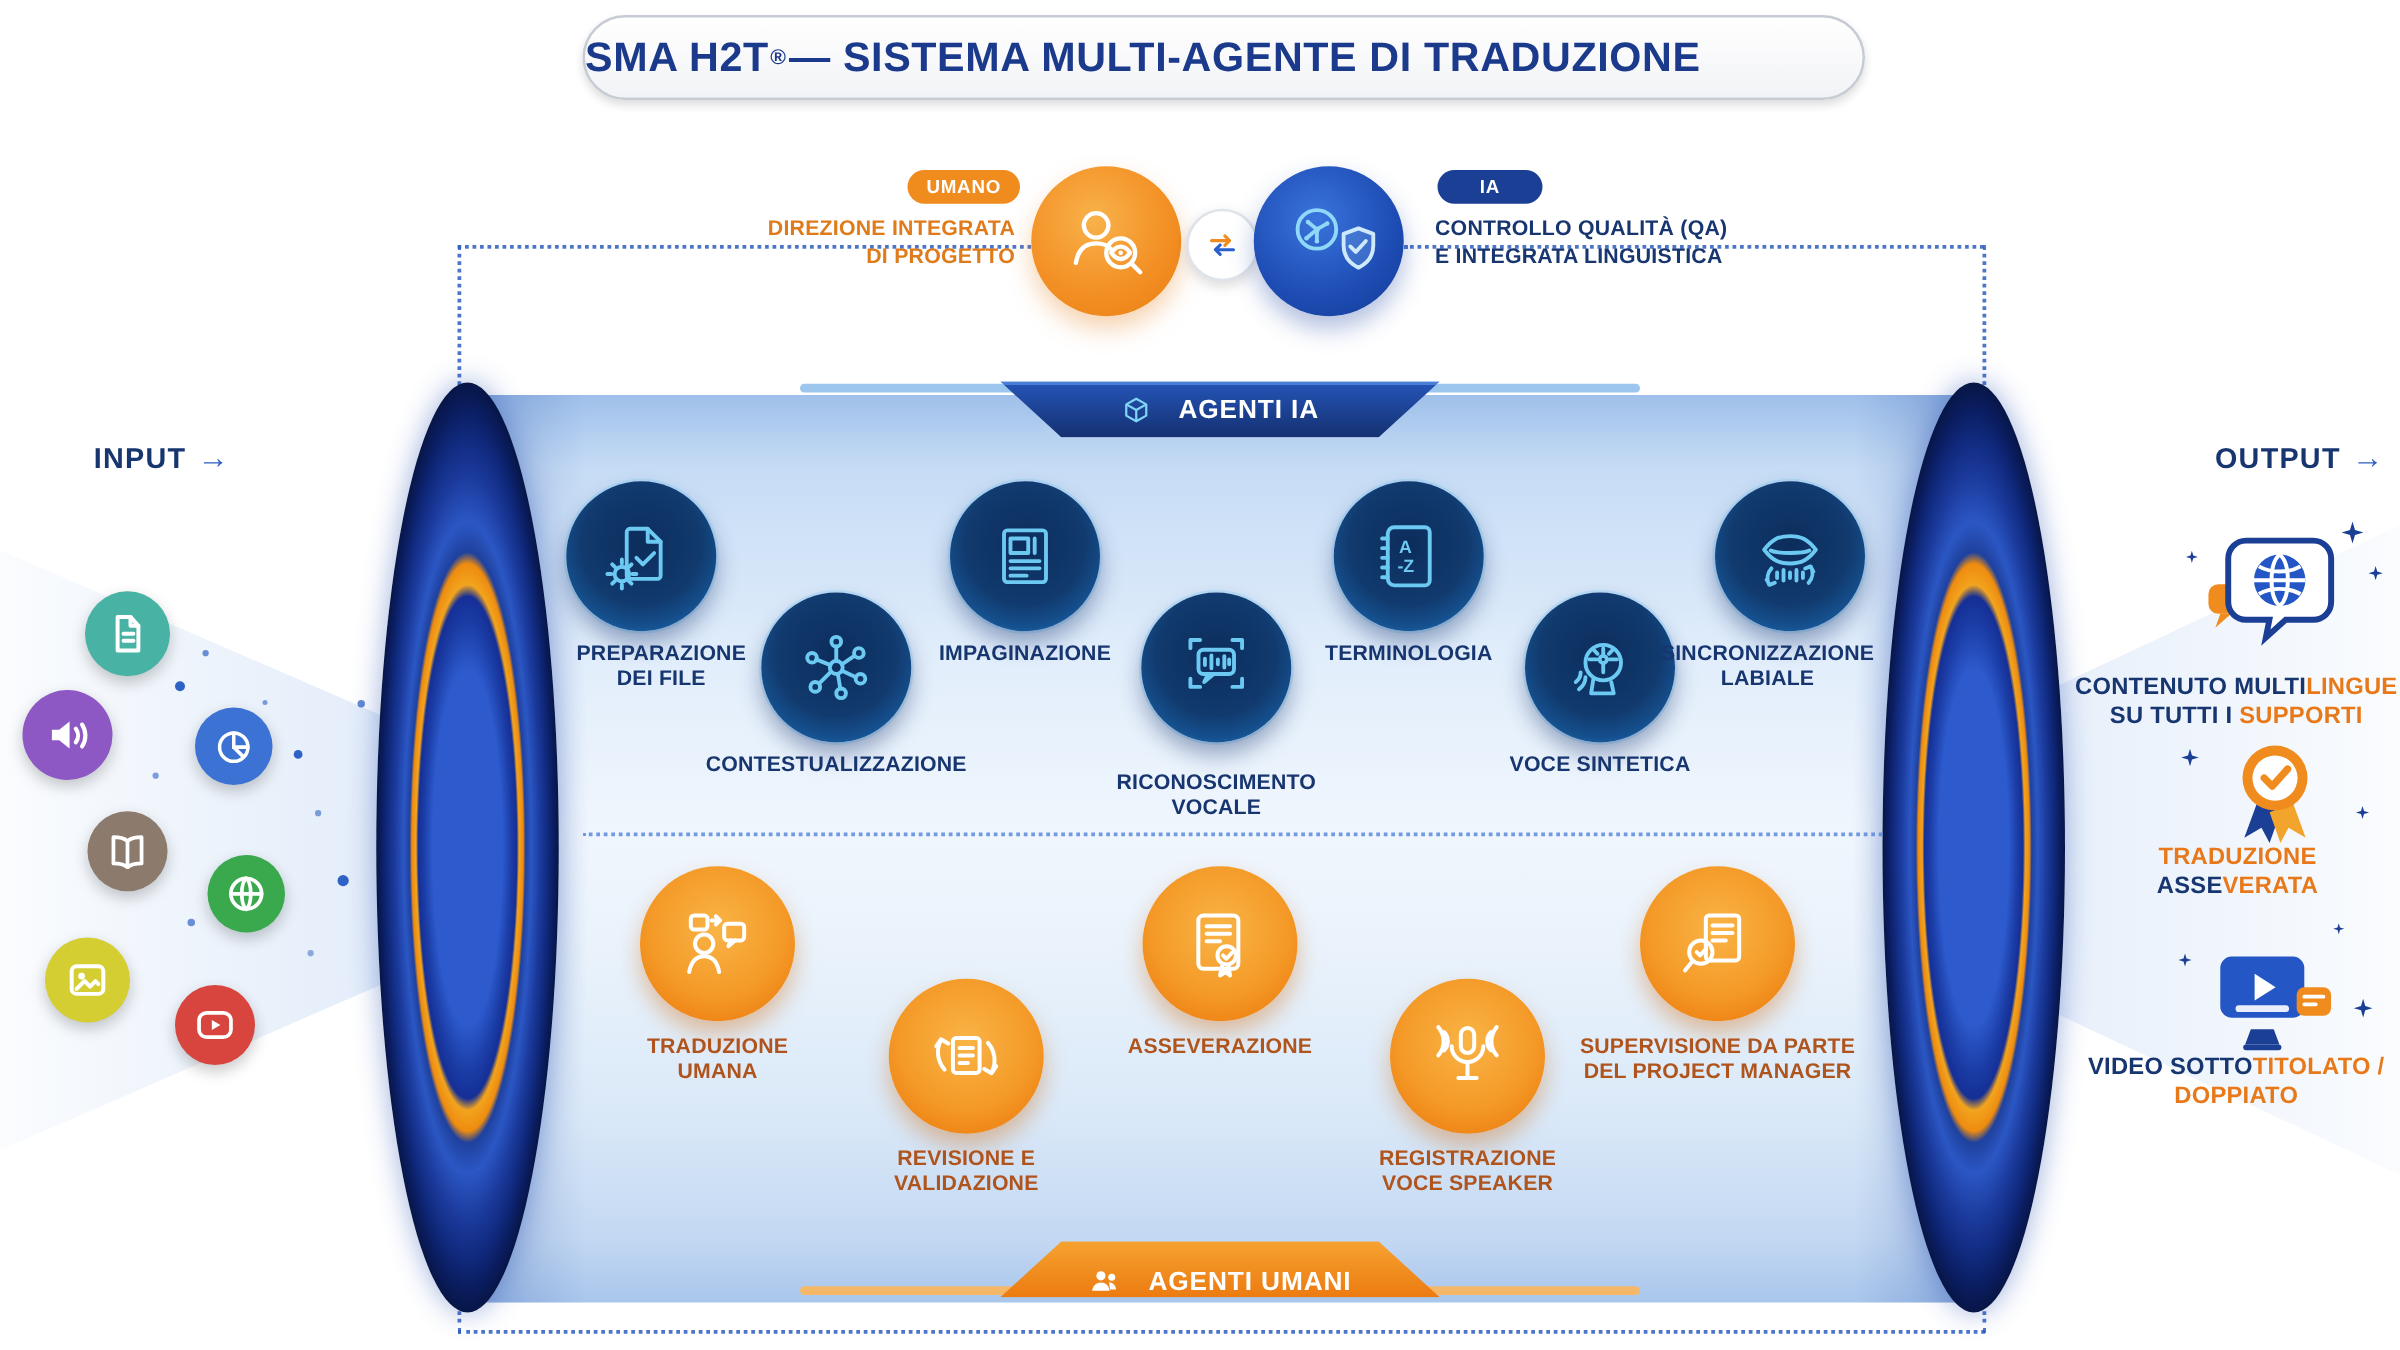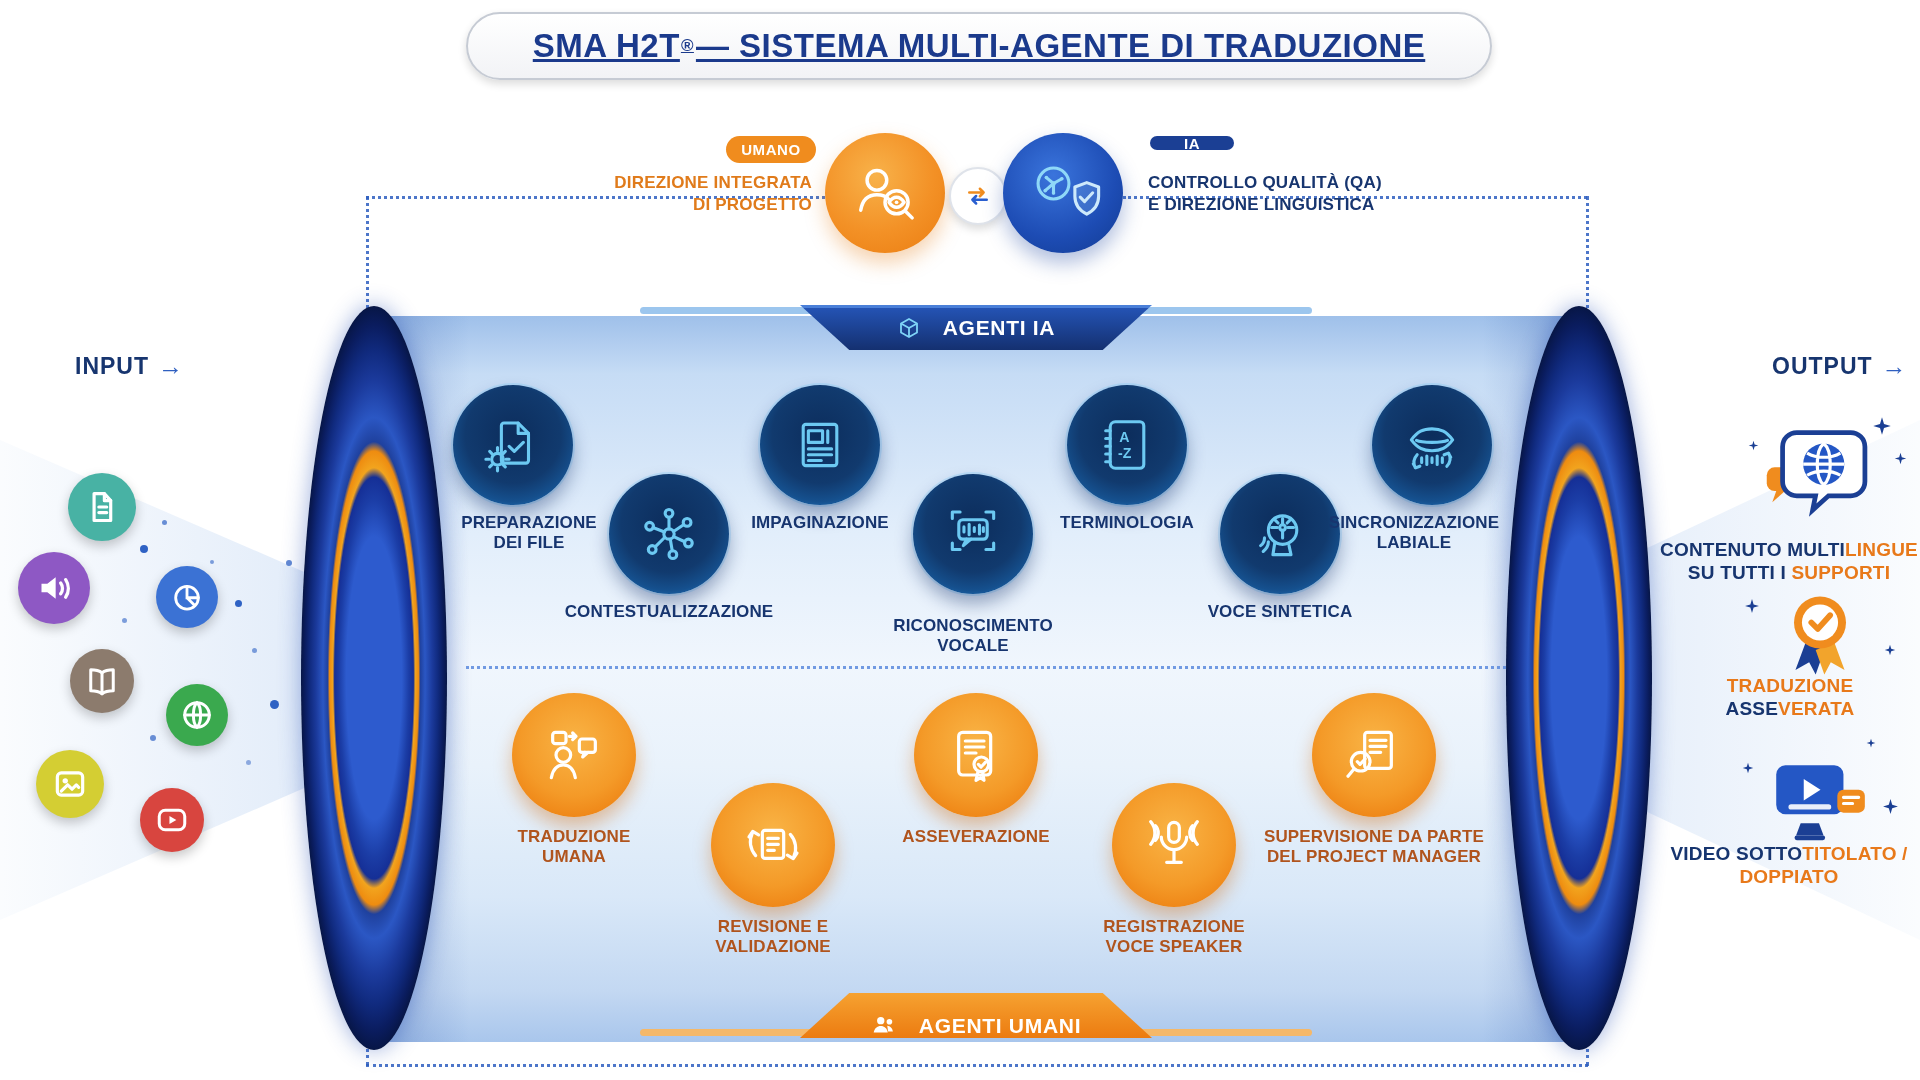--- a/index.html
+++ b/index.html
@@ -5,21 +5,21 @@
   html,body{margin:0;padding:0;background:#fff;font-family:"Liberation Sans",sans-serif;}
   .canvas{position:relative;width:1920px;height:1080px;overflow:hidden;background:#fff;}
   
   .dot-h{position:absolute;border-top:3px dotted #2f5fc0;opacity:.85;z-index:1;}
   .dot-v{position:absolute;border-left:3px dotted #2f5fc0;opacity:.85;z-index:1;}
   
   .ray{position:absolute;z-index:0;opacity:.6;}
   
   .title-pill{position:absolute;left:466px;top:12px;width:1022px;height:64px;background:linear-gradient(180deg,#ffffff,#f2f3f6);
     border:2px solid #c6cbd4;border-radius:34px;box-shadow:0 4px 8px rgba(0,0,0,.14);
-    display:flex;align-items:center;justify-content:center;color:#1b3a8c;font-weight:700;font-size:33px;letter-spacing:.5px;z-index:6;text-decoration:underline;}
+    display:flex;align-items:center;color:#1b3a8c;font-weight:700;font-size:33px;letter-spacing:.5px;z-index:6;}
   .title-pill sup{font-size:17px;vertical-align:super;margin:0 2px 0 1px;}
   
   .badge{position:absolute;color:#fff;font-weight:700;font-size:15px;display:flex;align-items:center;justify-content:center;
     border-radius:14px;letter-spacing:.6px;z-index:6;}
   .cap{position:absolute;font-weight:700;font-size:17px;line-height:1.28;white-space:pre-line;letter-spacing:.2px;z-index:6;}
   .hub{position:absolute;border-radius:50%;display:flex;align-items:center;justify-content:center;z-index:6;}
   .hub-human{background:radial-gradient(circle at 42% 35%,#f8b24a,#f39126 55%,#ea7c10 100%);box-shadow:0 10px 20px rgba(230,130,30,.35);}
   .hub-ia{background:radial-gradient(circle at 42% 35%,#3a74dc,#1d4cb4 60%,#123a90 100%);box-shadow:0 10px 20px rgba(30,70,160,.35);}
   .exchange{background:#fff;border:2px solid #dfe3ea;box-shadow:0 4px 10px rgba(0,0,0,.15);}
   
@@ -301,23 +301,23 @@
         <circle cx="18" cy="19" r="1.5" fill="#8fd8f8" stroke="none"></circle>
           <circle cx="31" cy="20" r="1.5" fill="#8fd8f8" stroke="none"></circle>
         <circle cx="24" cy="32" r="1.5" fill="#8fd8f8" stroke="none"></circle>
           <circle cx="17" cy="30" r="1.5" fill="#8fd8f8" stroke="none"></circle>
         <path d="M42 27l10-3.7L62 27v7.8c0 7.2-3.9 12-10 15-6.1-3-10-7.8-10-15z" stroke="#cde9fb" fill="rgba(150,200,245,.22)"></path>
         <path d="M46.5 35.5l3.7 3.7 6.8-7.4" stroke="#cde9fb"></path>
       </svg>
     </span>
   </div>
 
-  <div class="badge" style="left:1150px;top:136px;width:84px;height:14px;background:#1b3f94;">IA</div>
+  <div class="badge" style="left:1150px;top:136px;width:84px;height:27px;background:#1b3f94;">IA</div>
   <div class="cap" style="left:1148px;top:172px;width:310px;text-align:left;color:#17356f;">CONTROLLO QUALITÀ (QA)
-E DIREZIONE LINGUISTICA</div>
+E INTEGRATA LINGUISTICA</div>
 
   <div class="io-label" style="left:75px;top:352px;">
     <span>INPUT</span>
     <span class="io-arrow">→</span>
   </div>
 
   <div class="input-circle" style="left:68px;top:473px;width:68px;height:68px;background:#48b2a4;">
     <span>
       <svg width="38" height="38" viewBox="0 0 24 24" fill="none" stroke="#ffffff" stroke-width="2" stroke-linecap="round" stroke-linejoin="round">
         <path d="M7 3.5h6.5L17.5 8v12.5H7z"></path>

